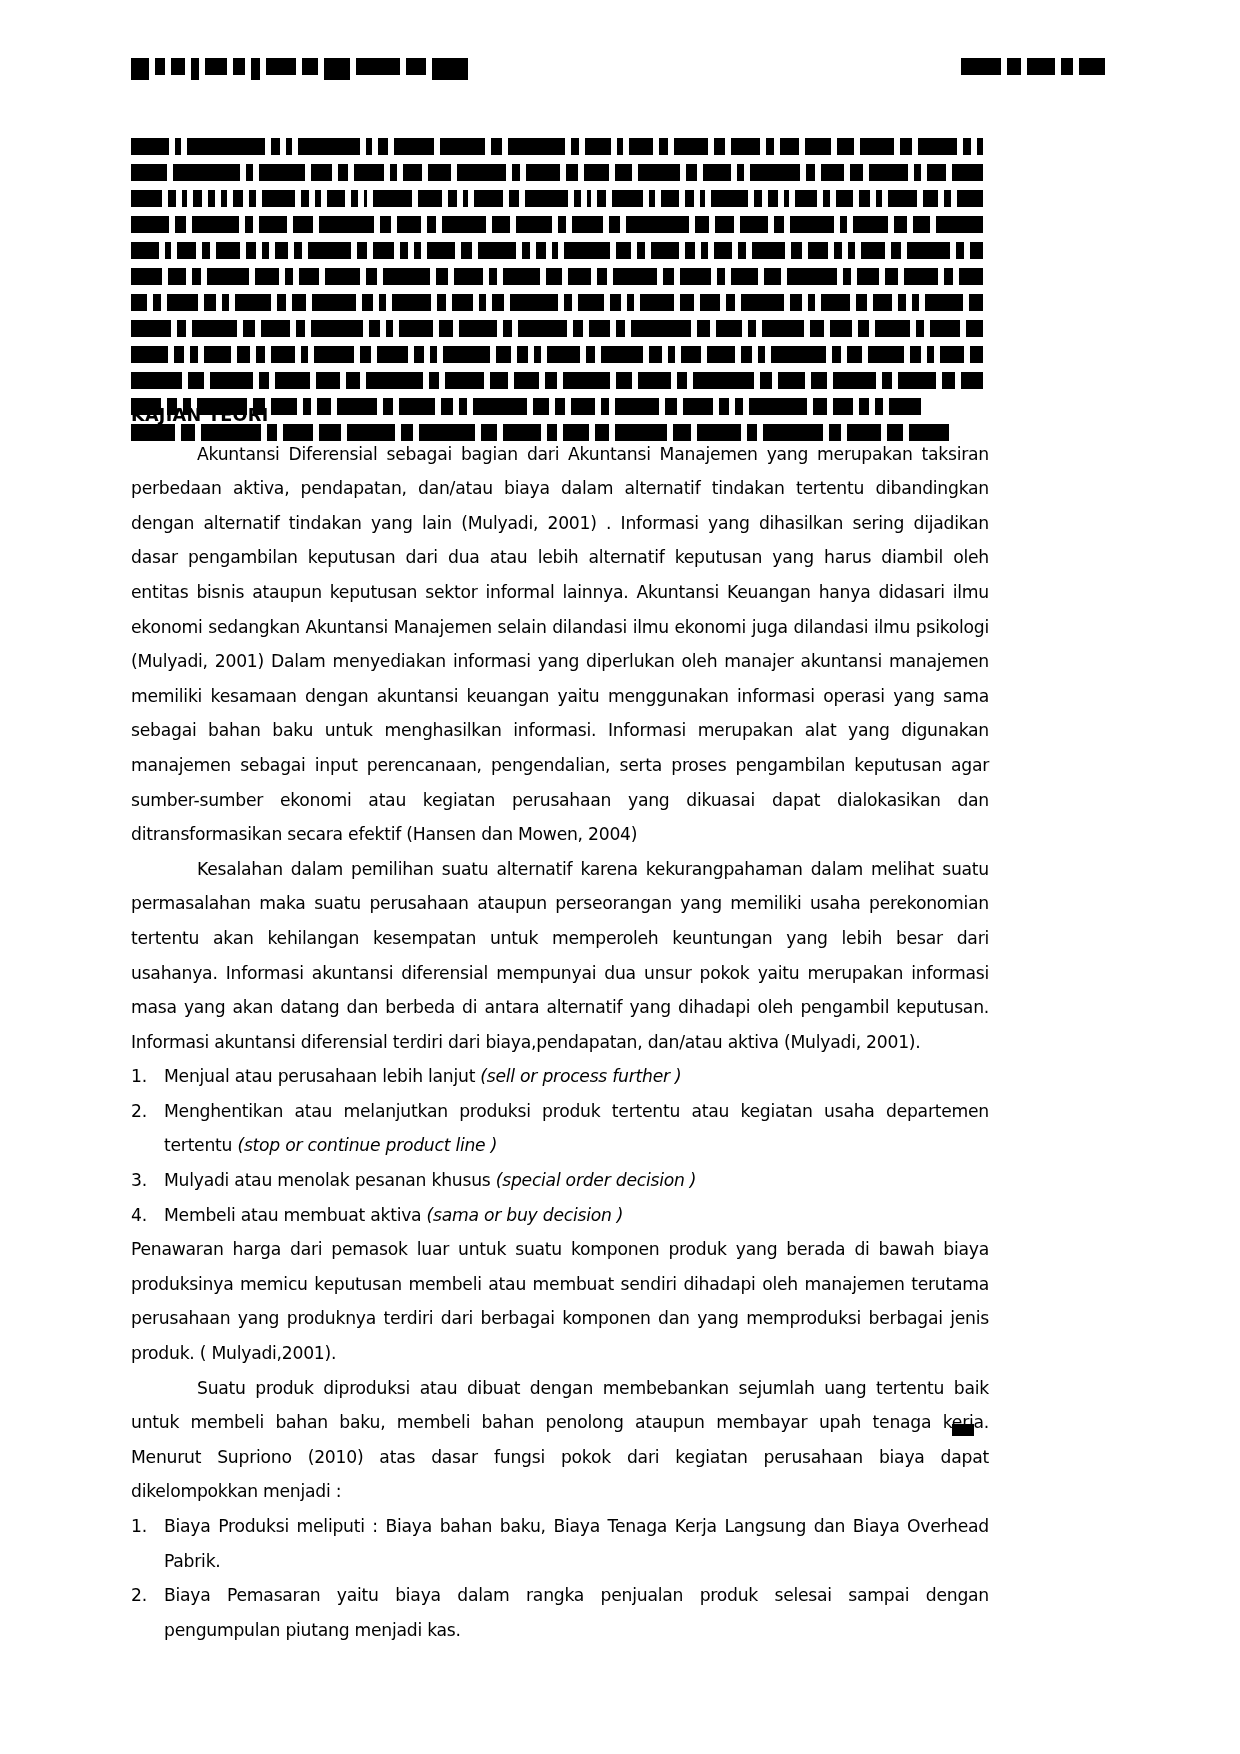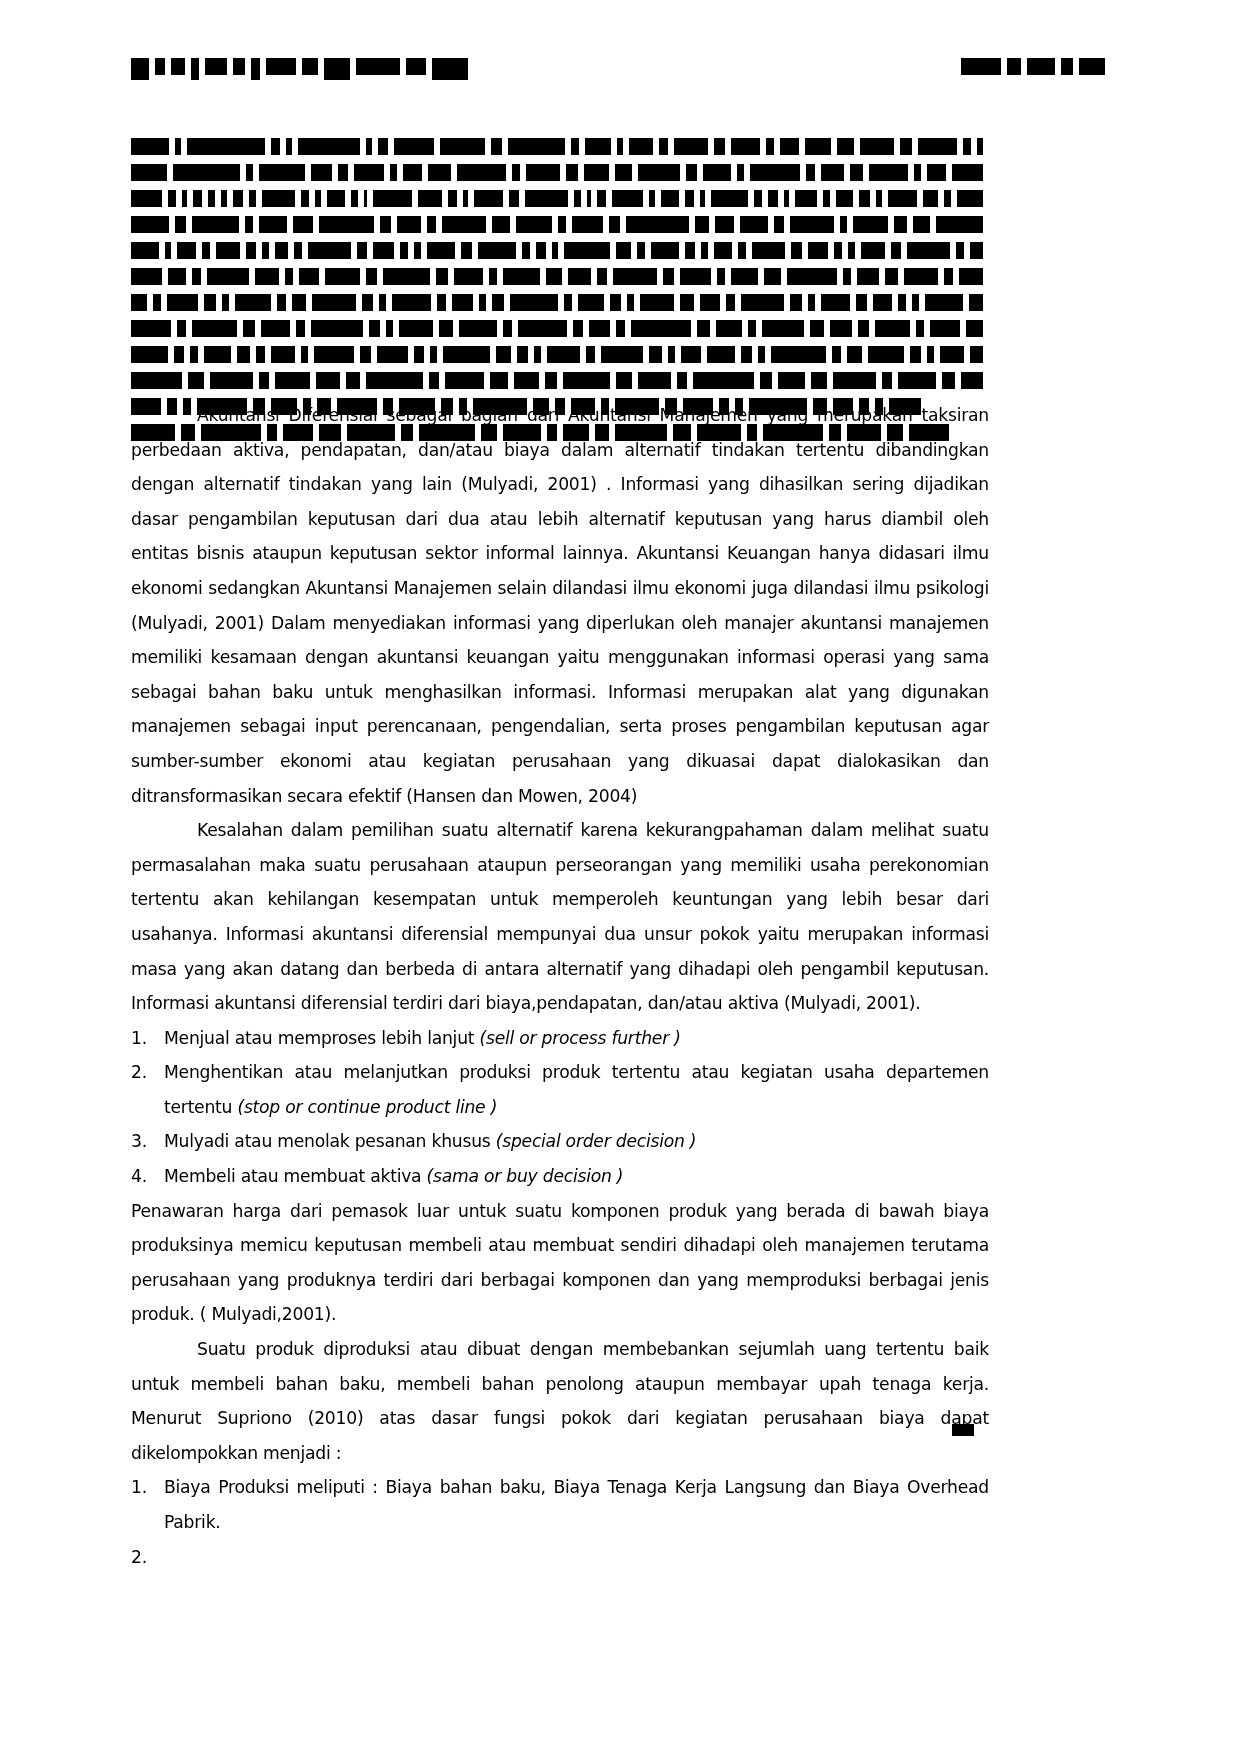--- a/index.html
+++ b/index.html
@@ -532,29 +532,30 @@
         <span class="redact-blk" style="width: 60px;"></span>
         <span class="redact-blk" style="width: 12px;"></span>
         <span class="redact-blk" style="width: 34px;"></span>
         <span class="redact-blk" style="width: 16px;"></span>
         <span class="redact-blk" style="width: 40px;"></span>
       </div>
     </div>
 
   <div class="body-area">
 
+    <div class="sec-title">KAJIAN TEORI</div>
 
     <p class="para">Akuntansi Diferensial sebagai bagian dari Akuntansi Manajemen yang merupakan taksiran perbedaan aktiva, pendapatan, dan/atau biaya dalam alternatif tindakan tertentu dibandingkan dengan alternatif tindakan yang lain (Mulyadi, 2001) . Informasi yang dihasilkan  sering dijadikan dasar pengambilan keputusan dari dua atau lebih alternatif keputusan yang harus diambil oleh entitas bisnis ataupun keputusan sektor informal lainnya.   Akuntansi Keuangan hanya didasari ilmu ekonomi sedangkan Akuntansi Manajemen selain dilandasi ilmu ekonomi juga dilandasi ilmu psikologi (Mulyadi, 2001) Dalam menyediakan informasi yang diperlukan oleh manajer akuntansi manajemen memiliki kesamaan dengan akuntansi keuangan yaitu menggunakan informasi operasi yang sama sebagai bahan baku untuk menghasilkan informasi. Informasi merupakan alat yang digunakan manajemen sebagai input perencanaan, pengendalian, serta proses pengambilan keputusan agar sumber-sumber ekonomi atau kegiatan perusahaan yang dikuasai dapat dialokasikan dan ditransformasikan secara efektif (Hansen dan Mowen, 2004)</p>
 
     <p class="para">Kesalahan dalam pemilihan suatu alternatif karena kekurangpahaman  dalam melihat suatu permasalahan maka suatu perusahaan ataupun perseorangan yang memiliki usaha perekonomian tertentu akan kehilangan kesempatan untuk memperoleh keuntungan yang lebih besar dari usahanya. Informasi akuntansi diferensial mempunyai dua unsur pokok yaitu merupakan informasi masa yang akan datang dan berbeda di antara alternatif yang dihadapi oleh pengambil keputusan. Informasi akuntansi diferensial terdiri dari biaya,pendapatan, dan/atau aktiva (Mulyadi, 2001).</p>
 
 
     <ol class="num-list">
       <li class="left-align">
-        <span class="marker">1.</span><span>Menjual atau memproses lebih lanjut </span><em class="eng">(sell or process further )</em>
+        <span class="marker">1.</span><span>Menjual atau perusahaan lebih lanjut </span><em class="eng">(sell or process further )</em>
       </li>
       <li>
         <span class="marker">2.</span><span>Menghentikan atau melanjutkan produksi produk tertentu atau kegiatan usaha departemen tertentu </span><em class="eng">(stop or continue product line )</em>
       </li>
       <li class="left-align">
         <span class="marker">3.</span><span>Mulyadi atau menolak pesanan khusus </span><em class="eng">(special order decision )</em>
       </li>
       <li class="left-align">
         <span class="marker">4.</span><span>Membeli atau membuat aktiva </span><em class="eng">(sama or buy decision )</em>
       </li>
@@ -562,21 +563,21 @@
 
     <p class="para noindent">Penawaran harga dari pemasok luar untuk suatu komponen produk yang berada di bawah biaya produksinya memicu keputusan membeli atau membuat sendiri dihadapi oleh manajemen terutama perusahaan yang produknya terdiri dari berbagai komponen dan yang memproduksi berbagai jenis produk.   ( Mulyadi,2001).</p>
 
     <p class="para">Suatu produk diproduksi atau dibuat dengan membebankan sejumlah uang tertentu baik untuk membeli bahan baku, membeli bahan penolong ataupun membayar upah tenaga kerja. Menurut Supriono (2010) atas dasar fungsi pokok dari kegiatan perusahaan   biaya dapat dikelompokkan menjadi :</p>
 
     <ol class="num-list">
       <li>
         <span class="marker">1.</span><span>Biaya Produksi meliputi : Biaya bahan baku, Biaya Tenaga Kerja Langsung dan Biaya Overhead Pabrik.</span>
       </li>
       <li>
-        <span class="marker">2.</span>
+        <span class="marker">2.</span><span>Biaya Pemasaran yaitu biaya dalam rangka penjualan produk selesai sampai dengan pengumpulan piutang menjadi kas.</span>
       </li>
     </ol>
 
   </div>
 
   <div class="footer-mark"></div>
 
 </div>
 
 </body></html>

